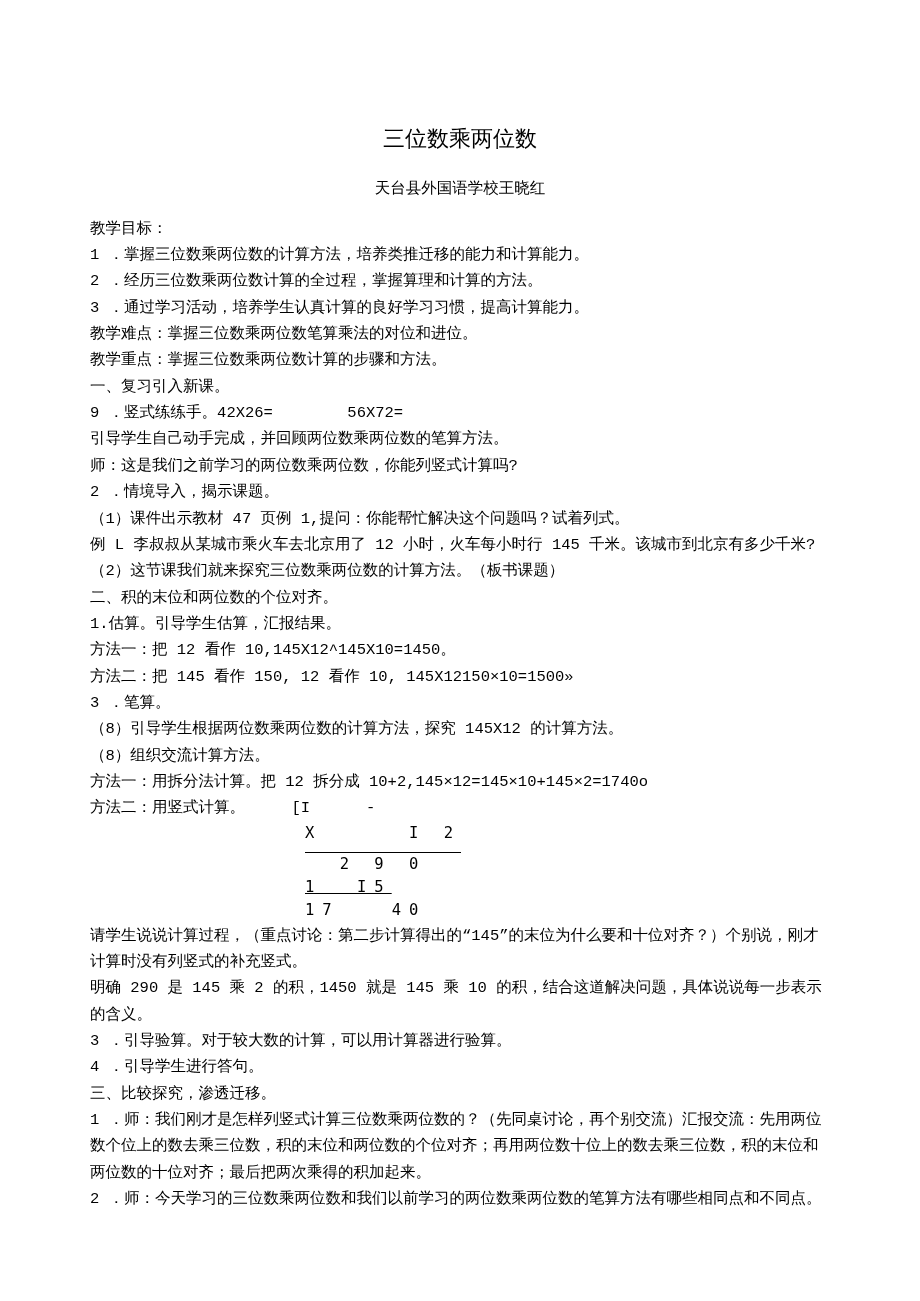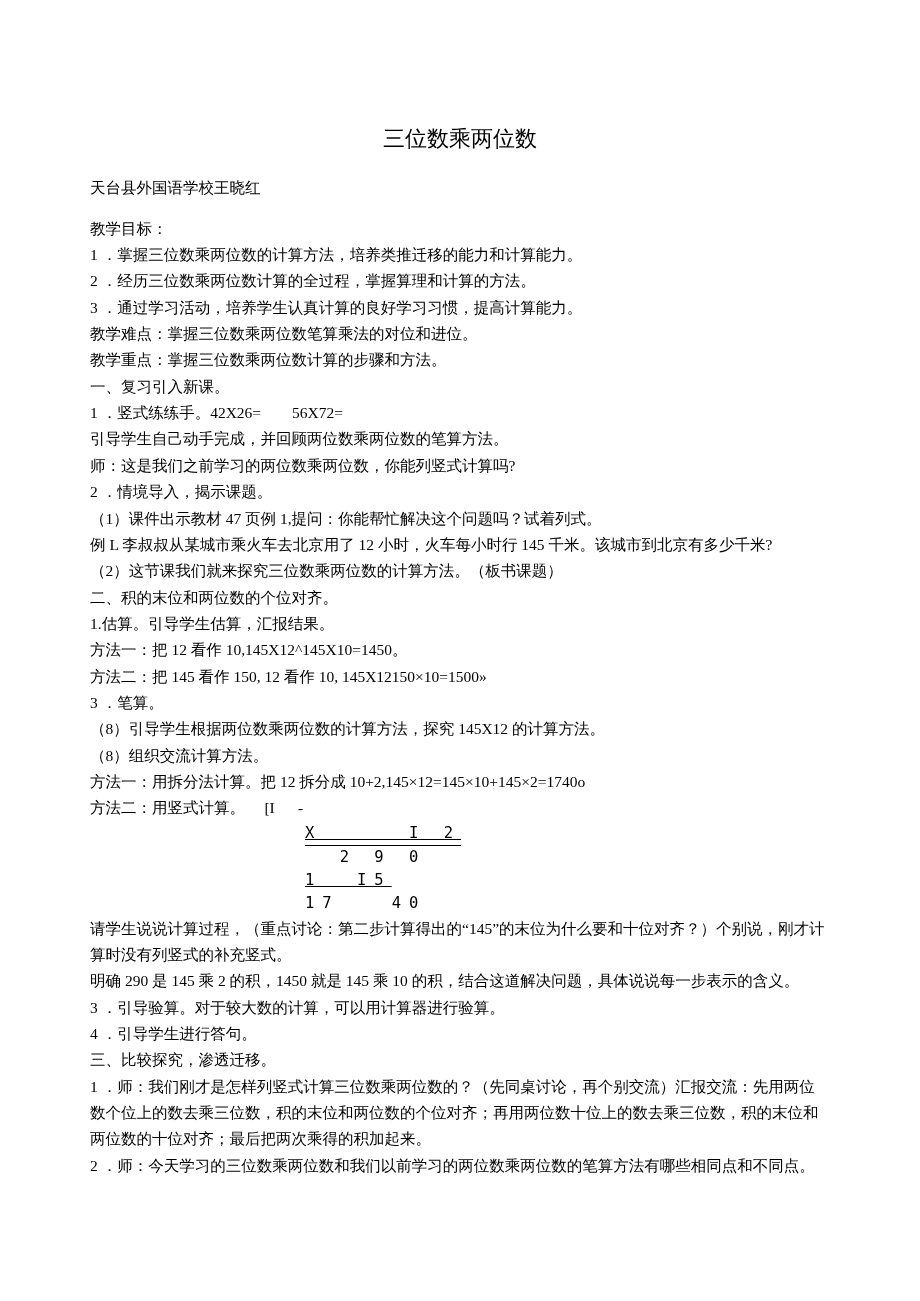--- a/index.html
+++ b/index.html
@@ -16,60 +16,60 @@
     box-sizing: border-box;
     font-size: 15.5px;
     line-height: 1.7;
   }
   .title {
     text-align: center;
     font-size: 22px;
     margin-bottom: 18px;
   }
   .author {
-    text-align: left;
+    text-align: center;
     font-size: 15.5px;
     margin-bottom: 14px;
   }
   .line {
     white-space: pre-wrap;
+    font-family: Liberation Mono, monospace;
   }
   .vcalc {
     margin-left: 215px;
     font-family: monospace, "SimSun";
     letter-spacing: 8px;
     line-height: 1.5;
   }
   .vcalc .row { white-space: pre; }
   .vcalc .mult-row {
     display: inline-block;
     border-bottom: 1px solid #000;
-    text-decoration: underline;
-    padding-bottom: 0px;
+    padding-bottom: 7px;
   }
   .vcalc .sub-row {
     display: inline-block;
     text-decoration: underline;
   }
 </style>
 </head>
 <body>
 
 <div class="page">
   <div class="title">三位数乘两位数</div>
   <div class="author">天台县外国语学校王晓红</div>
 
   <div class="line">教学目标：</div>
   <div class="line">1 ．掌握三位数乘两位数的计算方法，培养类推迁移的能力和计算能力。</div>
   <div class="line">2 ．经历三位数乘两位数计算的全过程，掌握算理和计算的方法。</div>
   <div class="line">3 ．通过学习活动，培养学生认真计算的良好学习习惯，提高计算能力。</div>
   <div class="line">教学难点：掌握三位数乘两位数笔算乘法的对位和进位。</div>
   <div class="line">教学重点：掌握三位数乘两位数计算的步骤和方法。</div>
   <div class="line">一、复习引入新课。</div>
-  <div class="line">1 ．竖式练练手。42X26=        56X72=</div>
+  <div class="line">9 ．竖式练练手。42X26=        56X72=</div>
   <div class="line">引导学生自己动手完成，并回顾两位数乘两位数的笔算方法。</div>
   <div class="line">师：这是我们之前学习的两位数乘两位数，你能列竖式计算吗?</div>
   <div class="line">2 ．情境导入，揭示课题。</div>
   <div class="line">（1）课件出示教材 47 页例 1,提问：你能帮忙解决这个问题吗？试着列式。</div>
   <div class="line">例 L 李叔叔从某城市乘火车去北京用了 12 小时，火车每小时行 145 千米。该城市到北京有多少千米?</div>
   <div class="line">（2）这节课我们就来探究三位数乘两位数的计算方法。（板书课题）</div>
   <div class="line">二、积的末位和两位数的个位对齐。</div>
   <div class="line">1.估算。引导学生估算，汇报结果。</div>
   <div class="line">方法一：把 12 看作 10,145X12^145X10=1450。</div>
   <div class="line">方法二：把 145 看作 150, 12 看作 10, 145X12150×10=1500»</div>

